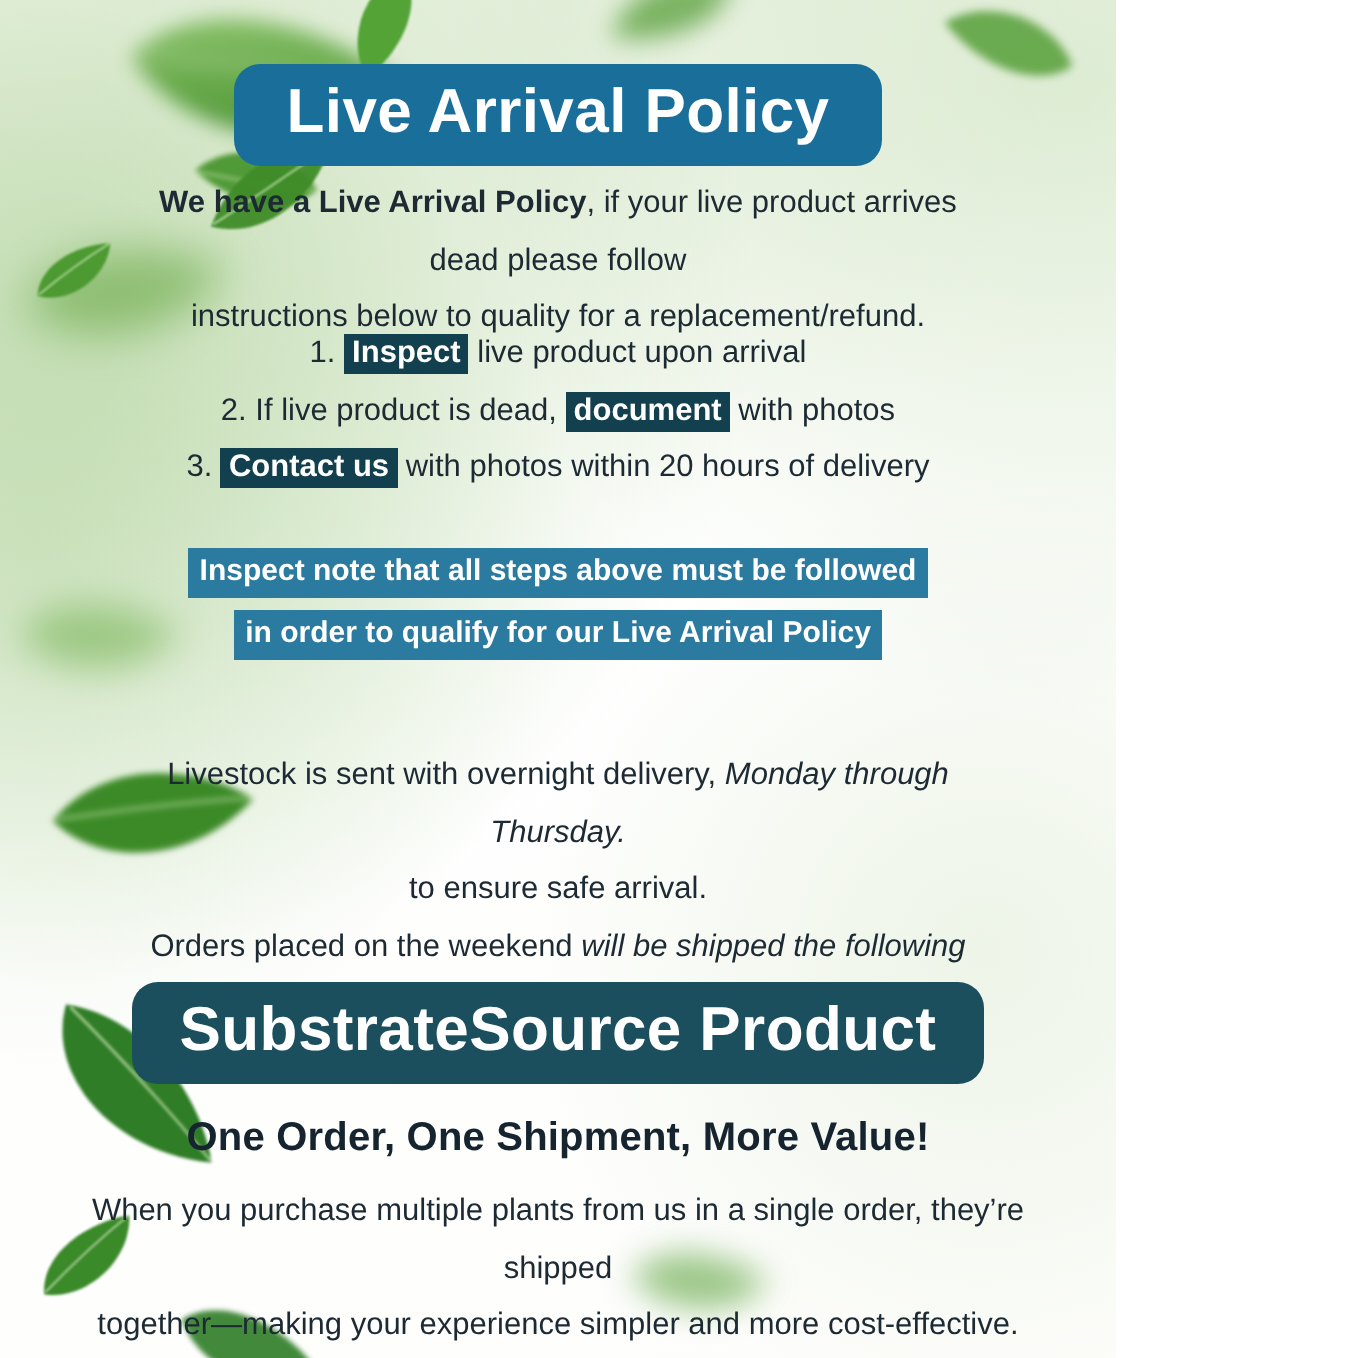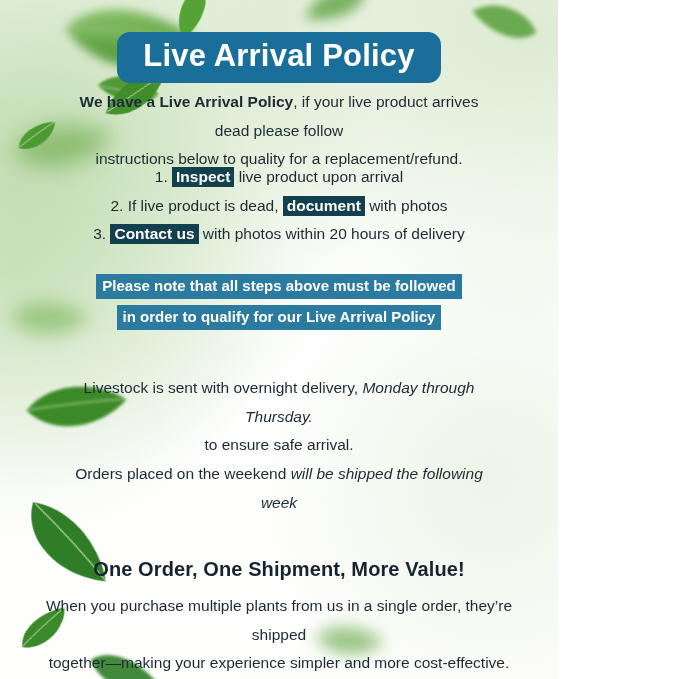--- a/index.html
+++ b/index.html
@@ -302,39 +302,42 @@
       </div>
       <div class="list-item">
         <span>3.</span>
         <span class="hl-dark">Contact us</span>
         <span>with photos within 20 hours of delivery</span>
       </div>
     </div>
 
     <div class="note" style="top:274px;">
       <div class="note-row">
-        <span class="note-line">Please note that all steps above must be followed</span>
+        <span class="note-line">Inspect note that all steps above must be followed</span>
       </div>
       <div class="note-row" style="margin-top:6px;">
         <span class="note-line">in order to qualify for our Live Arrival Policy</span>
       </div>
     </div>
 
     <div class="para" style="top:374px;">
       <div>
         <span>Livestock is sent with overnight delivery,</span>
         <span class="i">Monday through Thursday.</span>
       </div>
       <div>to ensure safe arrival.</div>
       <div>
         <span>Orders placed on the weekend</span>
         <span class="i">will be shipped the following week</span>
       </div>
     </div>
 
+    <div class="banner-row" style="top:491px;">
+      <div class="banner banner-secondary">SubstrateSource Product</div>
+    </div>
 
     <div class="subhead" style="top:558px;">One Order, One Shipment, More Value!</div>
 
     <div class="para" style="top:592px;padding:0 40px;">
       <div>When you purchase multiple plants from us in a single order, they’re shipped</div>
       <div>together—making your experience simpler and more cost-effective.</div>
     </div>
 
   </div>
 </div>

